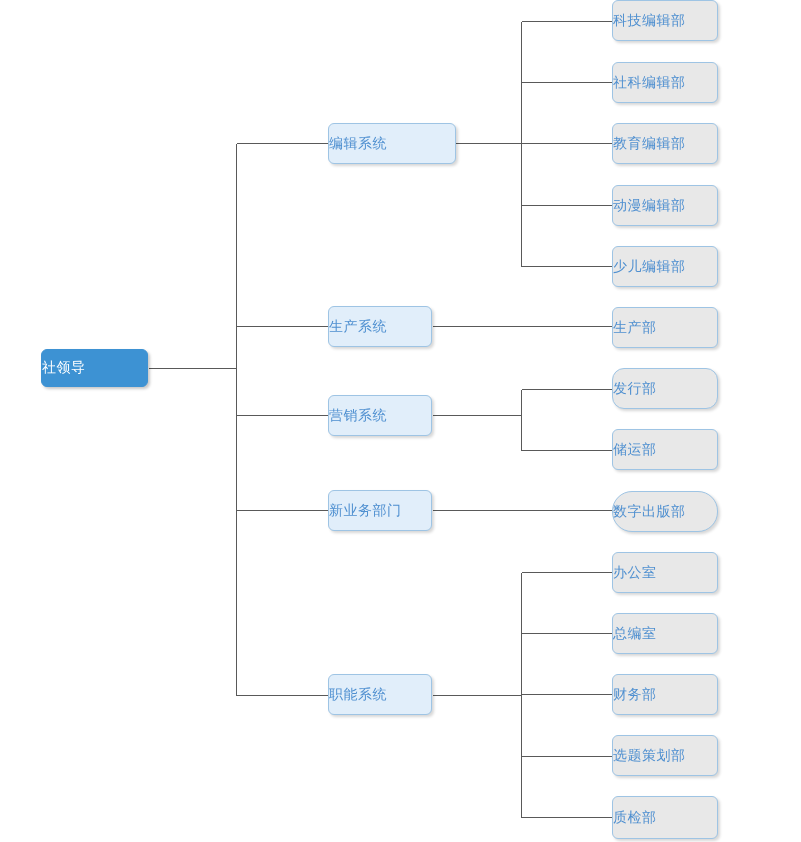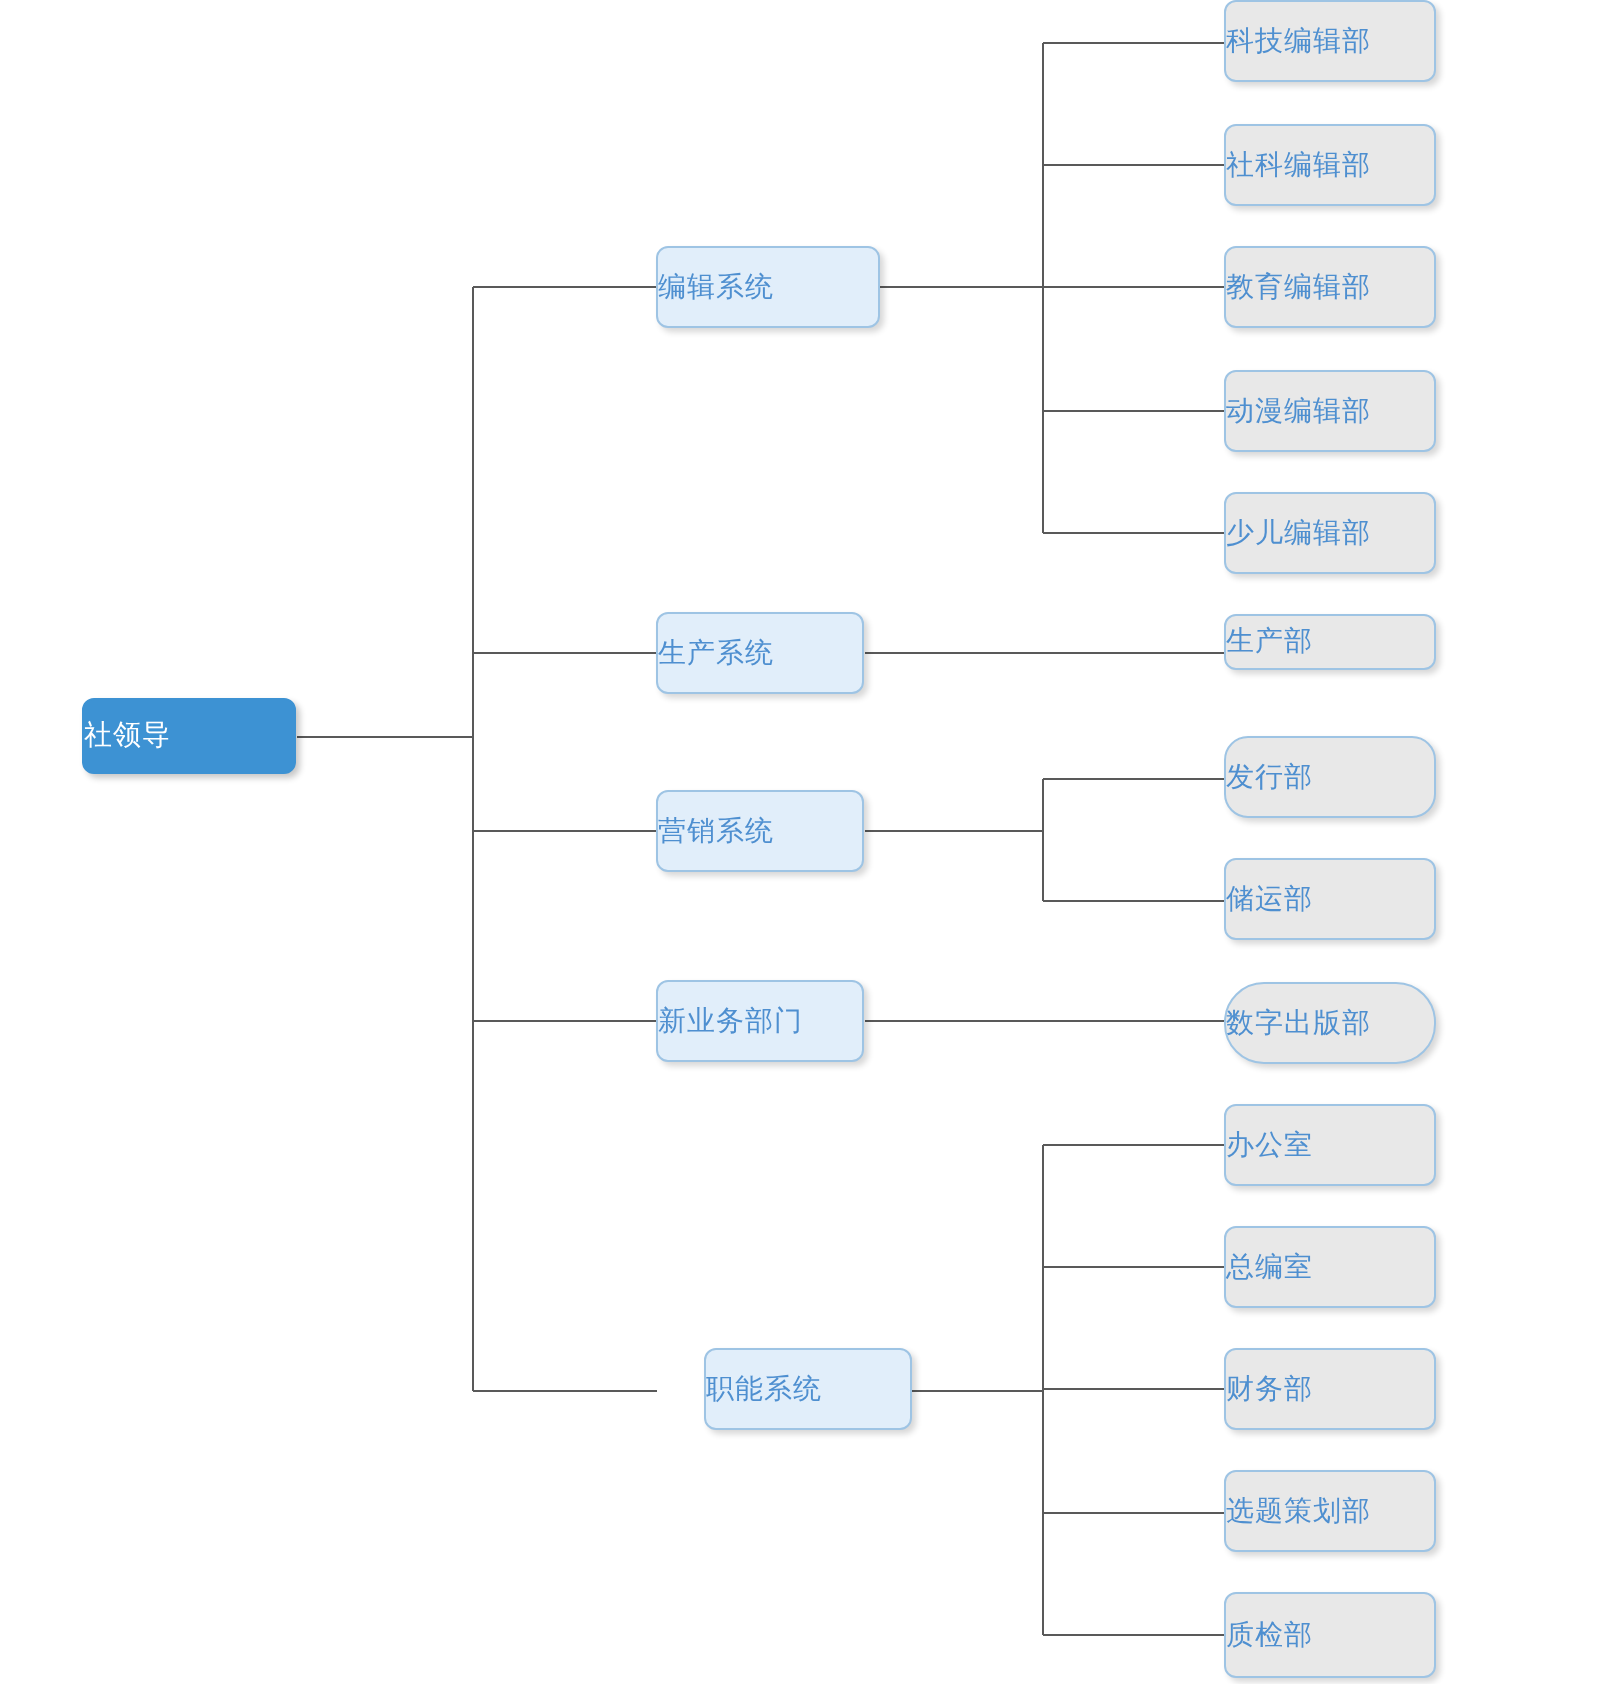--- a/index.html
+++ b/index.html
@@ -91,51 +91,51 @@
       <line x1="521.5" y1="633.5" x2="612.5" y2="633.5" stroke="#595959" stroke-width="1" shape-rendering="crispEdges"></line>
       <line x1="521.5" y1="694.5" x2="612.5" y2="694.5" stroke="#595959" stroke-width="1" shape-rendering="crispEdges"></line>
       <line x1="521.5" y1="756.5" x2="612.5" y2="756.5" stroke="#595959" stroke-width="1" shape-rendering="crispEdges"></line>
       <line x1="521.5" y1="817.5" x2="612.5" y2="817.5" stroke="#595959" stroke-width="1" shape-rendering="crispEdges"></line>
     </svg>
 
   <div id="node-layer">
       <div class="node node-root" style="left: 41px; top: 349px; width: 107px; height: 38px;">
         <span>社领导</span>
       </div>
-      <div class="node node-l2" style="left: 328px; top: 123px; width: 112px; height: 41px;">
+      <div class="node node-l2" style="left: 328px; top: 123px; width: 128px; height: 41px;">
         <span>编辑系统</span>
       </div>
       <div class="node node-l2" style="left: 328px; top: 306px; width: 104px; height: 41px;">
         <span>生产系统</span>
       </div>
       <div class="node node-l2" style="left: 328px; top: 395px; width: 104px; height: 41px;">
         <span>营销系统</span>
       </div>
       <div class="node node-l2" style="left: 328px; top: 490px; width: 104px; height: 41px;">
         <span>新业务部门</span>
       </div>
-      <div class="node node-l2" style="left: 328px; top: 674px; width: 104px; height: 41px; margin-left: 24px;">
+      <div class="node node-l2" style="left: 328px; top: 674px; width: 104px; height: 41px;">
         <span>职能系统</span>
       </div>
       <div class="node node-l3" style="left: 612px; top: 0px; width: 106px; height: 41px;">
         <span>科技编辑部</span>
       </div>
       <div class="node node-l3" style="left: 612px; top: 62px; width: 106px; height: 41px;">
         <span>社科编辑部</span>
       </div>
       <div class="node node-l3" style="left: 612px; top: 123px; width: 106px; height: 41px;">
         <span>教育编辑部</span>
       </div>
       <div class="node node-l3" style="left: 612px; top: 185px; width: 106px; height: 41px;">
         <span>动漫编辑部</span>
       </div>
       <div class="node node-l3" style="left: 612px; top: 246px; width: 106px; height: 41px;">
         <span>少儿编辑部</span>
       </div>
-      <div class="node node-l3" style="left: 612px; top: 307px; width: 106px; height: 28px;">
+      <div class="node node-l3" style="left: 612px; top: 307px; width: 106px; height: 41px;">
         <span>生产部</span>
       </div>
       <div class="node node-l3" style="left: 612px; top: 368px; width: 106px; height: 41px; border-radius: 12px;">
         <span>发行部</span>
       </div>
       <div class="node node-l3" style="left: 612px; top: 429px; width: 106px; height: 41px;">
         <span>储运部</span>
       </div>
       <div class="node node-l3" style="left: 612px; top: 491px; width: 106px; height: 41px; border-radius: 20px;">
         <span>数字出版部</span>

